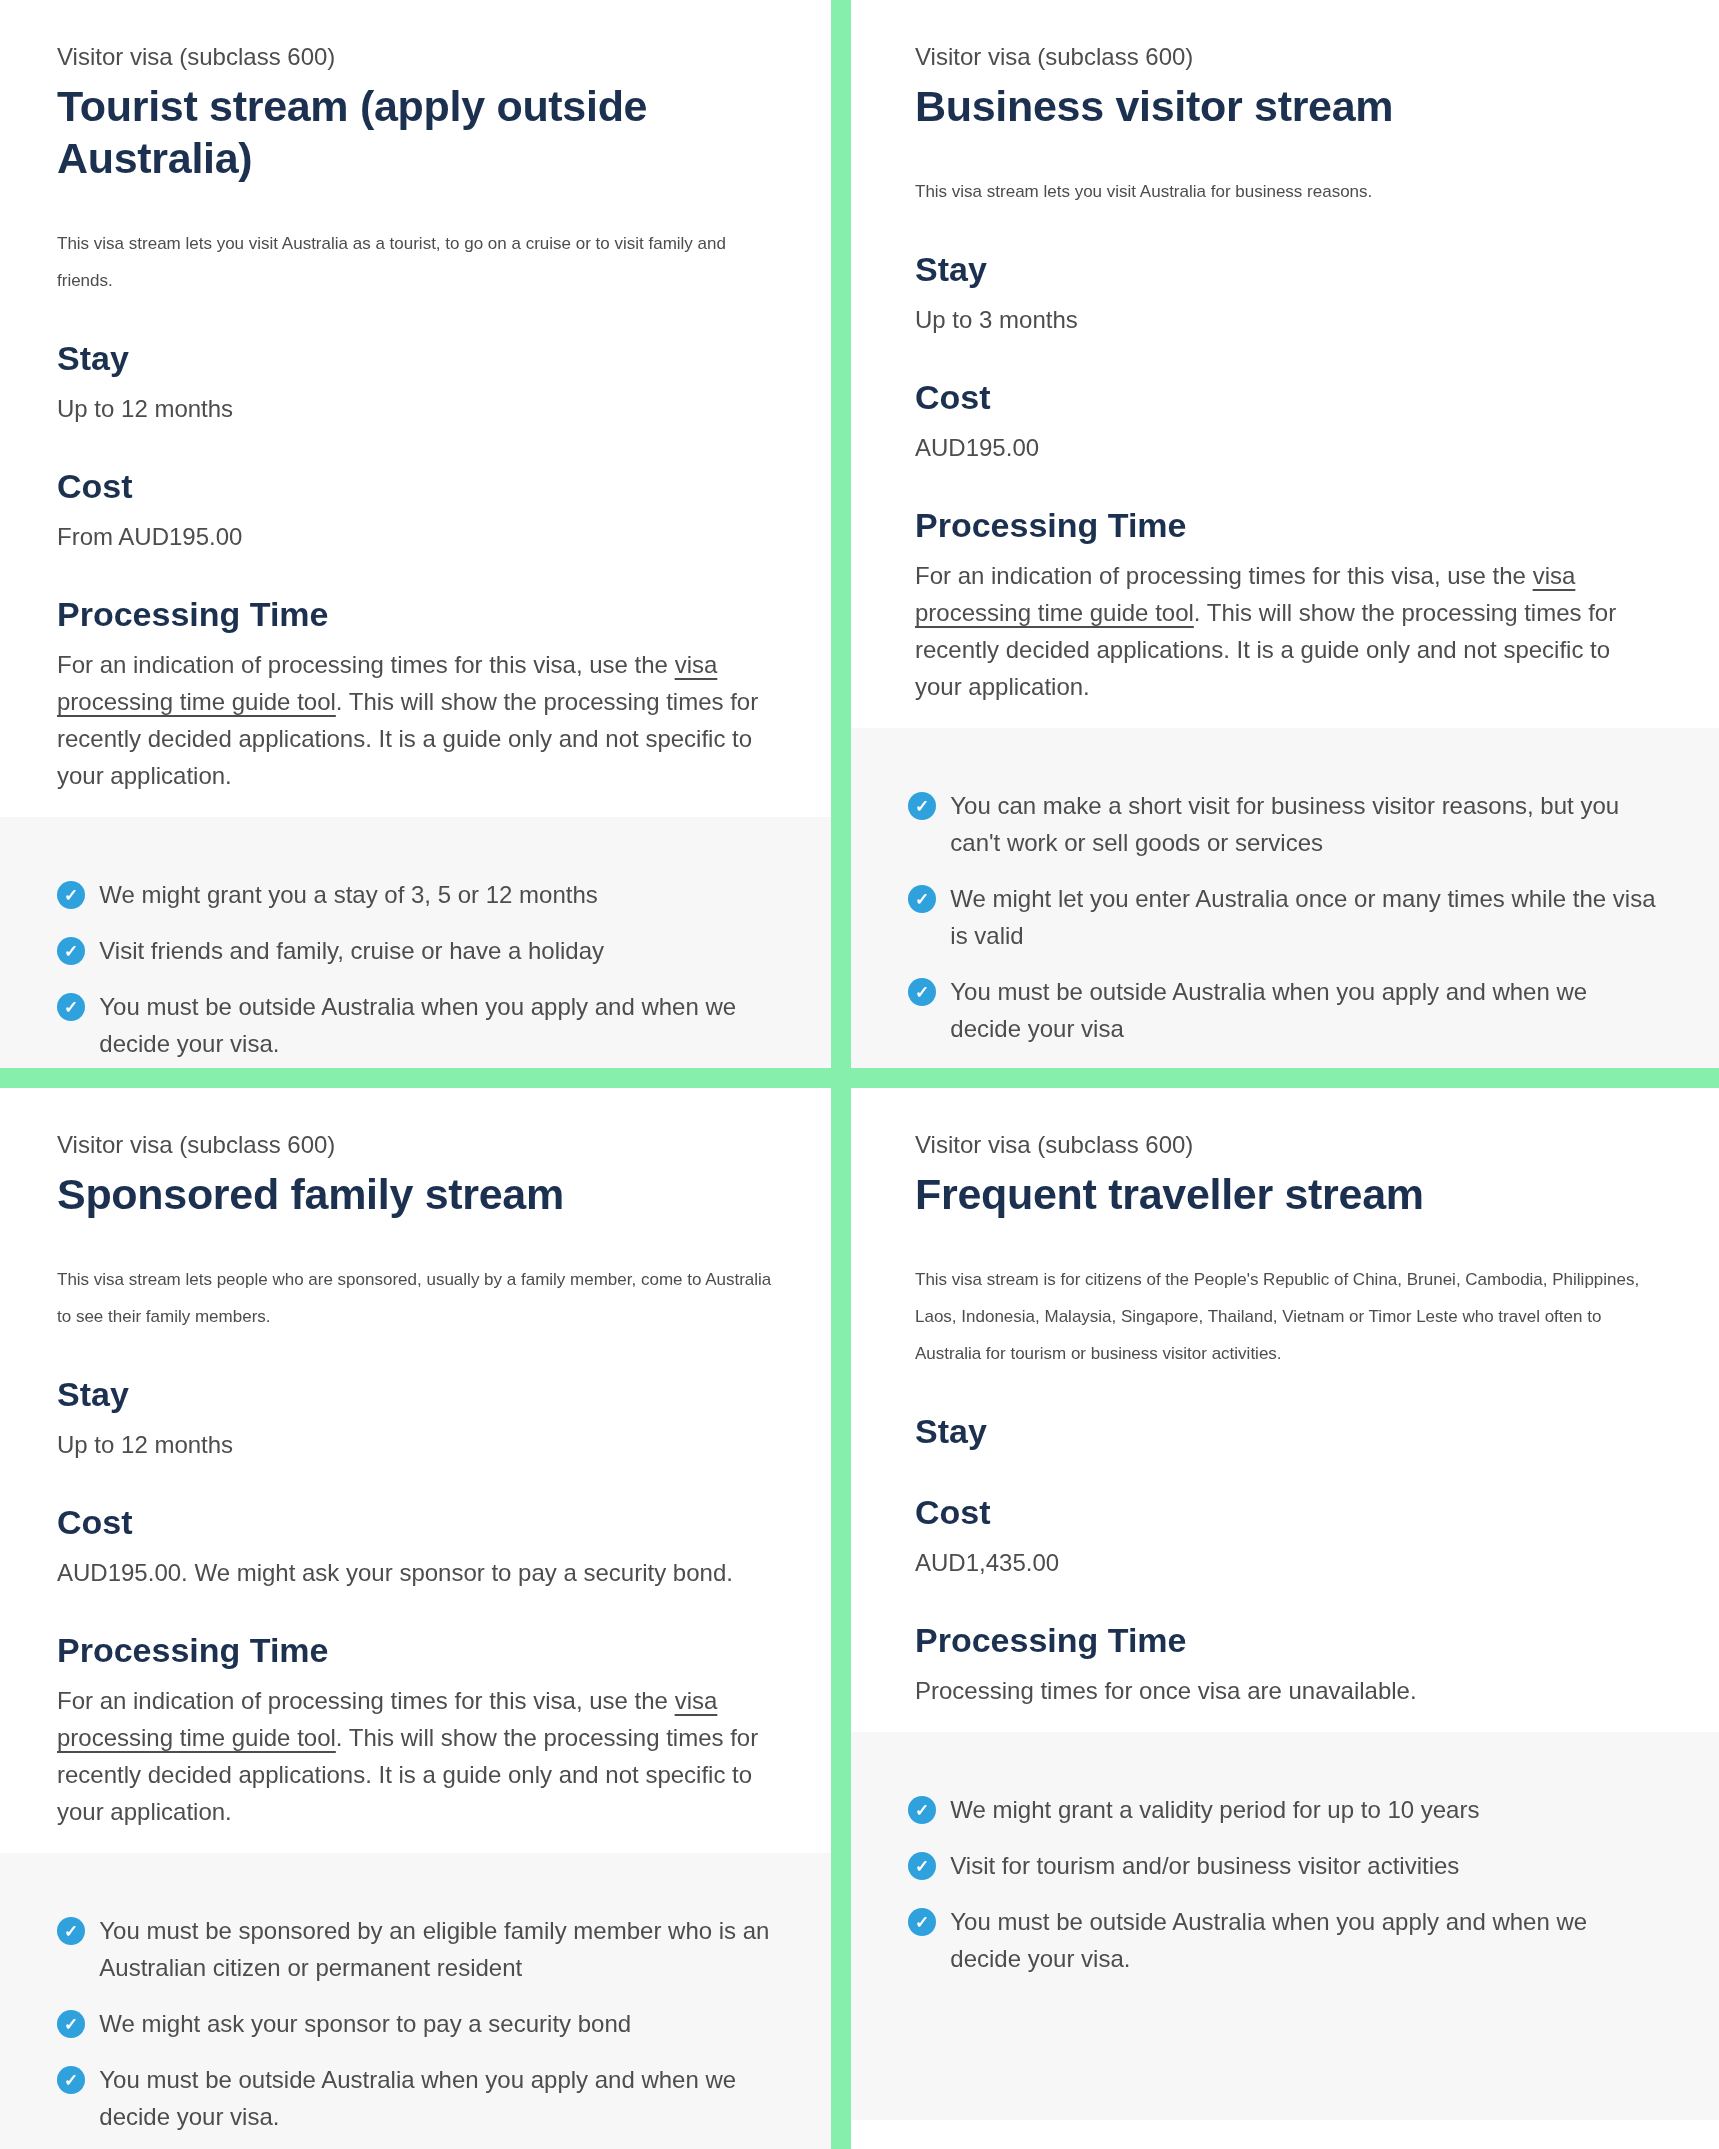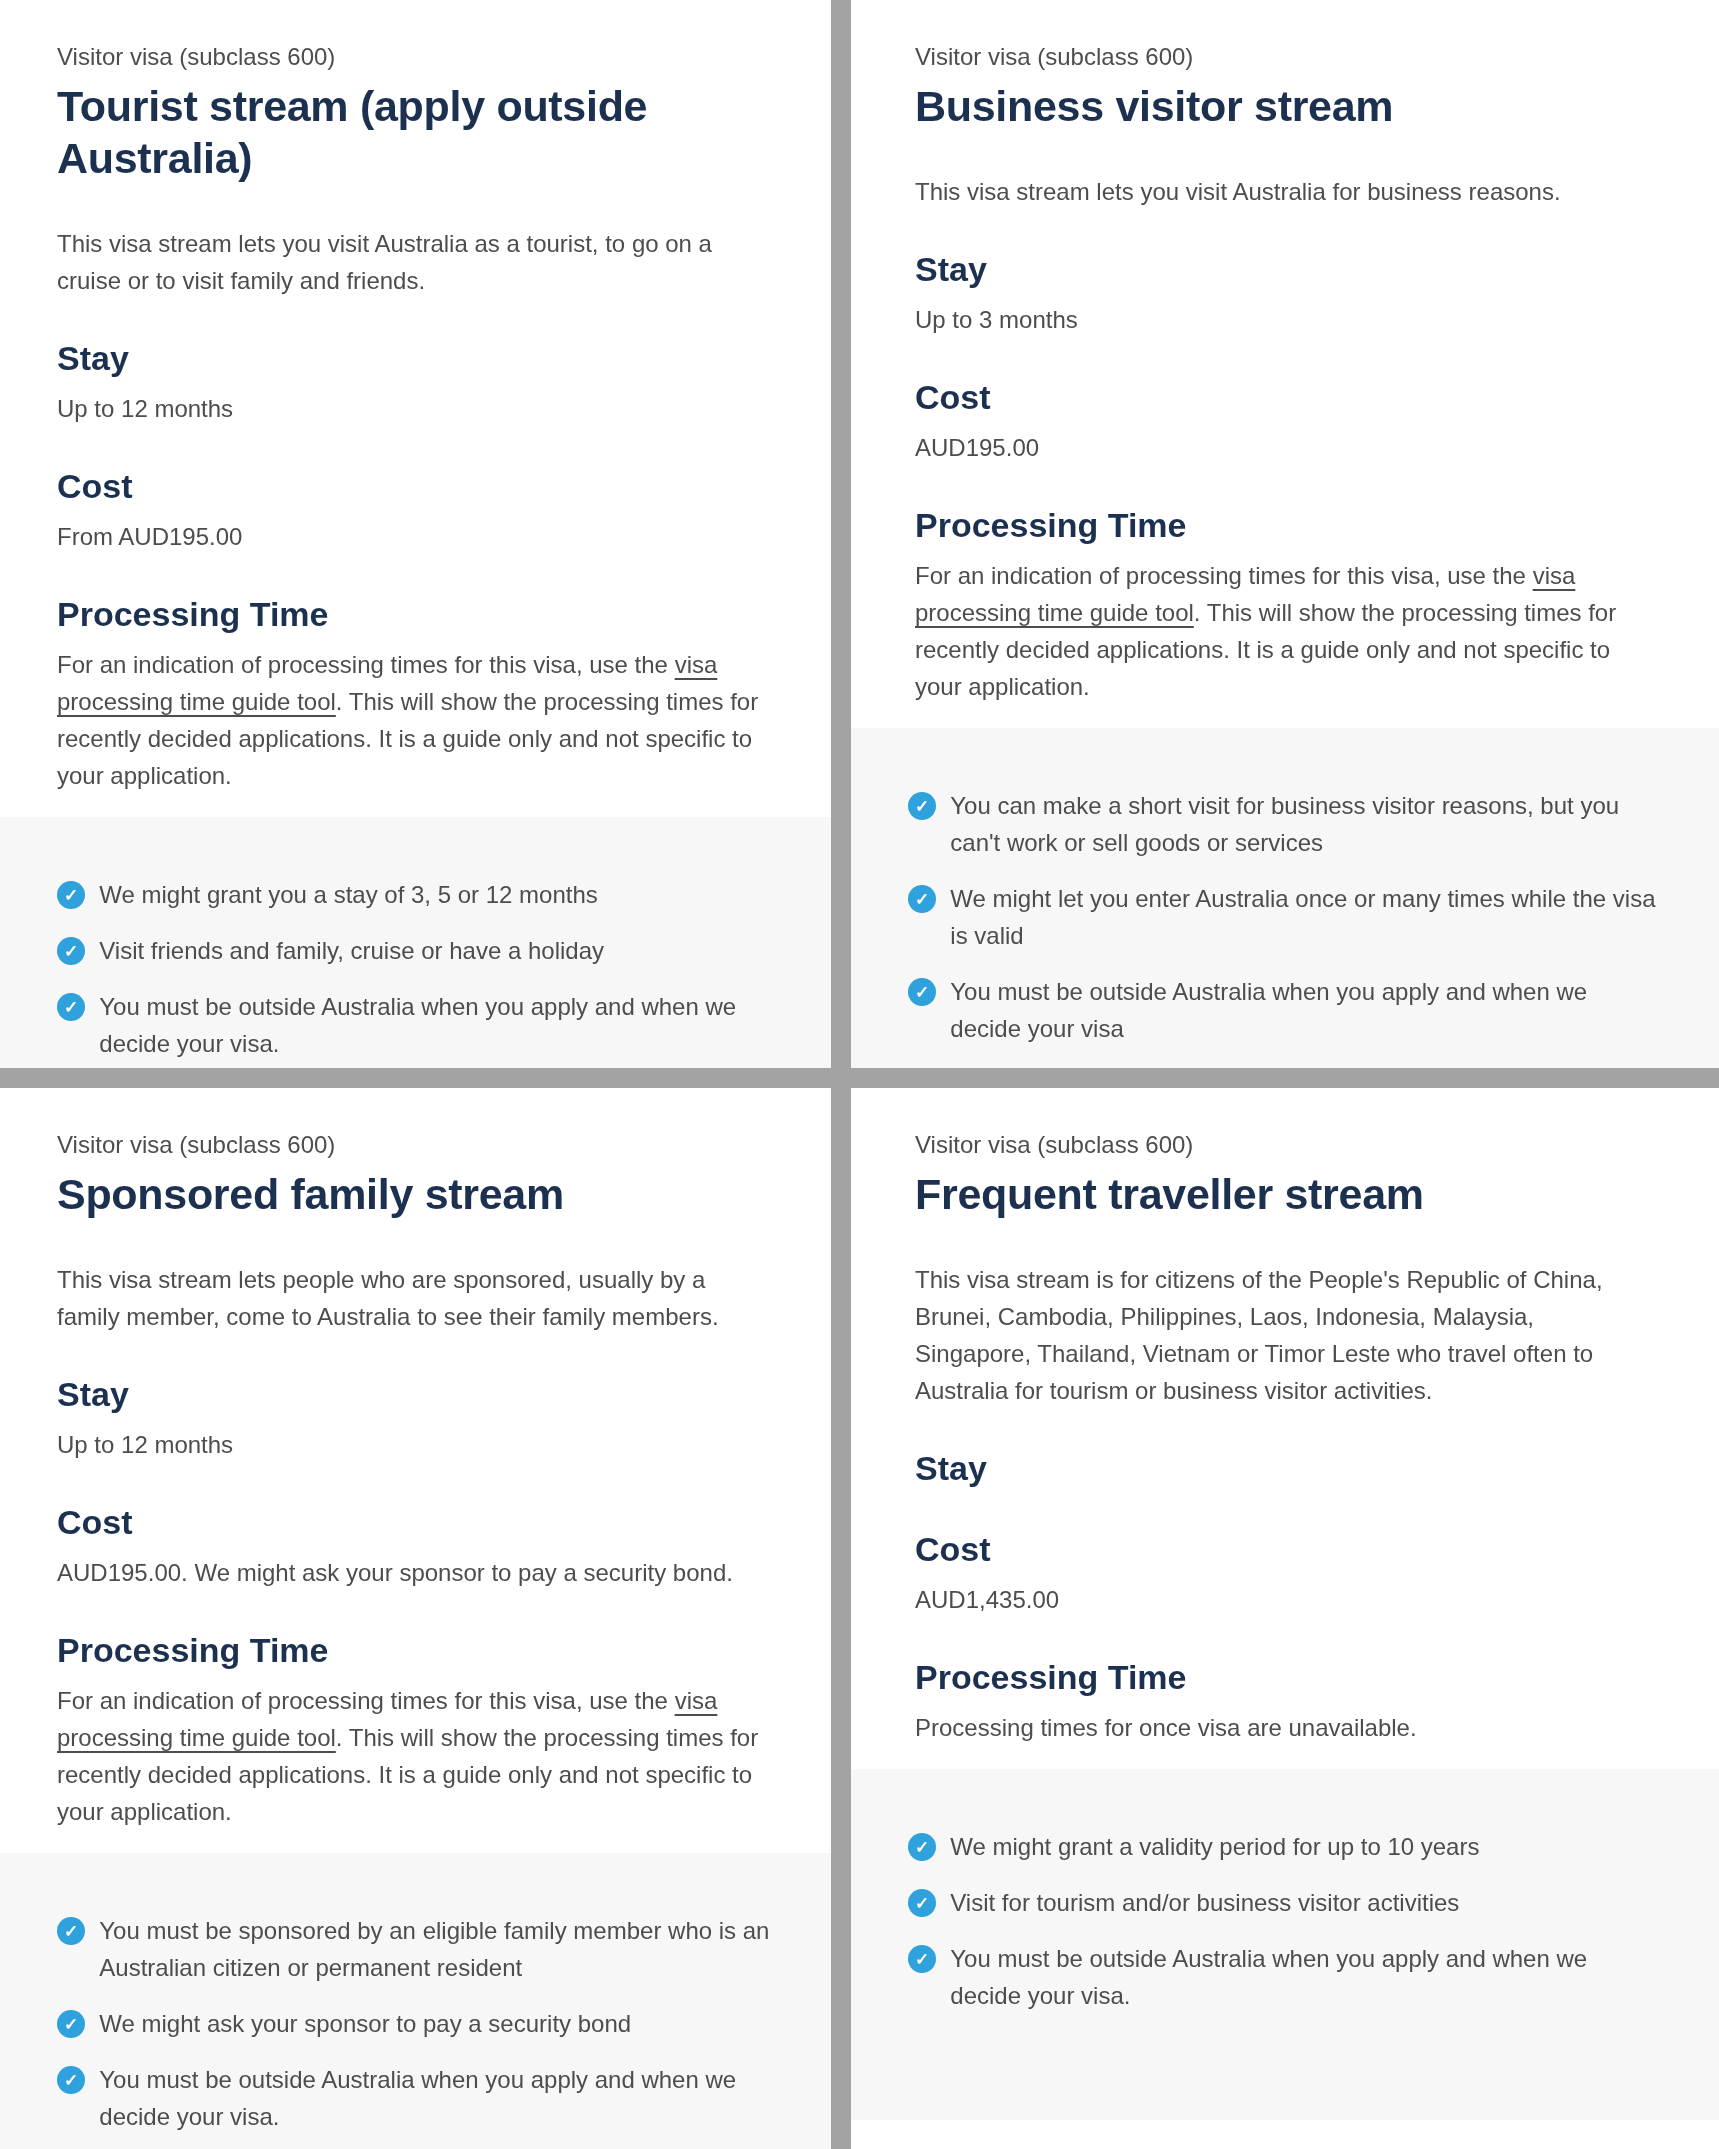--- a/index.html
+++ b/index.html
@@ -1,17 +1,17 @@
 <!DOCTYPE html>
 <html style="font-size:14.3px"><head>
 <meta charset="utf-8">
 <style>
   html,body{margin:0;padding:0;background:#484848;}
   .page{
-    position:relative;width:1720px;height:2149px;background:#a3a3a3;
+    position:relative;width:1720px;height:2149px;background:#86efac;
     font-family:"Liberation Sans", sans-serif;color:#4d4d4d;
     overflow:hidden;
   }
   .card{
     position:absolute;background:#ffffff;display:flex;flex-direction:column;overflow:hidden;
   }
   .card-tl{left:0;top:0;width:831px;height:1068px;}
   .card-tr{left:851px;top:0;width:869px;height:1068px;}
   .card-bl{left:0;top:1088px;width:831px;height:1061px;}
   .card-br{left:851px;top:1088px;width:869px;height:1061px;}
@@ -20,21 +20,21 @@
   .card-tr .card-body,.card-br .card-body{padding-left:64px;padding-right:75px;}
 
   .label{
     font-size:24px;line-height:32px;margin:0;color:#4d4d4d;font-weight:400;
   }
   h1.title{
     font-size:43px;line-height:52px;margin:7.2px 0 0 0;color:#1c3050;font-weight:700;
     letter-spacing:-0.3px;
   }
   p.desc{
-    font-size:24px;line-height:37px;margin:41px 0 0 0;color:#4d4d4d;
+    font-size:17px;line-height:37px;margin:41px 0 0 0;color:#4d4d4d;
   }
   h2.sub{
     font-size:34px;line-height:43px;margin:38px 0 0 0;color:#1c3050;font-weight:700;
   }
   p.value{
     font-size:24px;line-height:37px;margin:9.9px 0 0 0;color:#4d4d4d;
   }
   .plink{
     color:#4d4d4d;text-decoration:underline;text-underline-offset:4.5px;cursor:pointer;
   }

